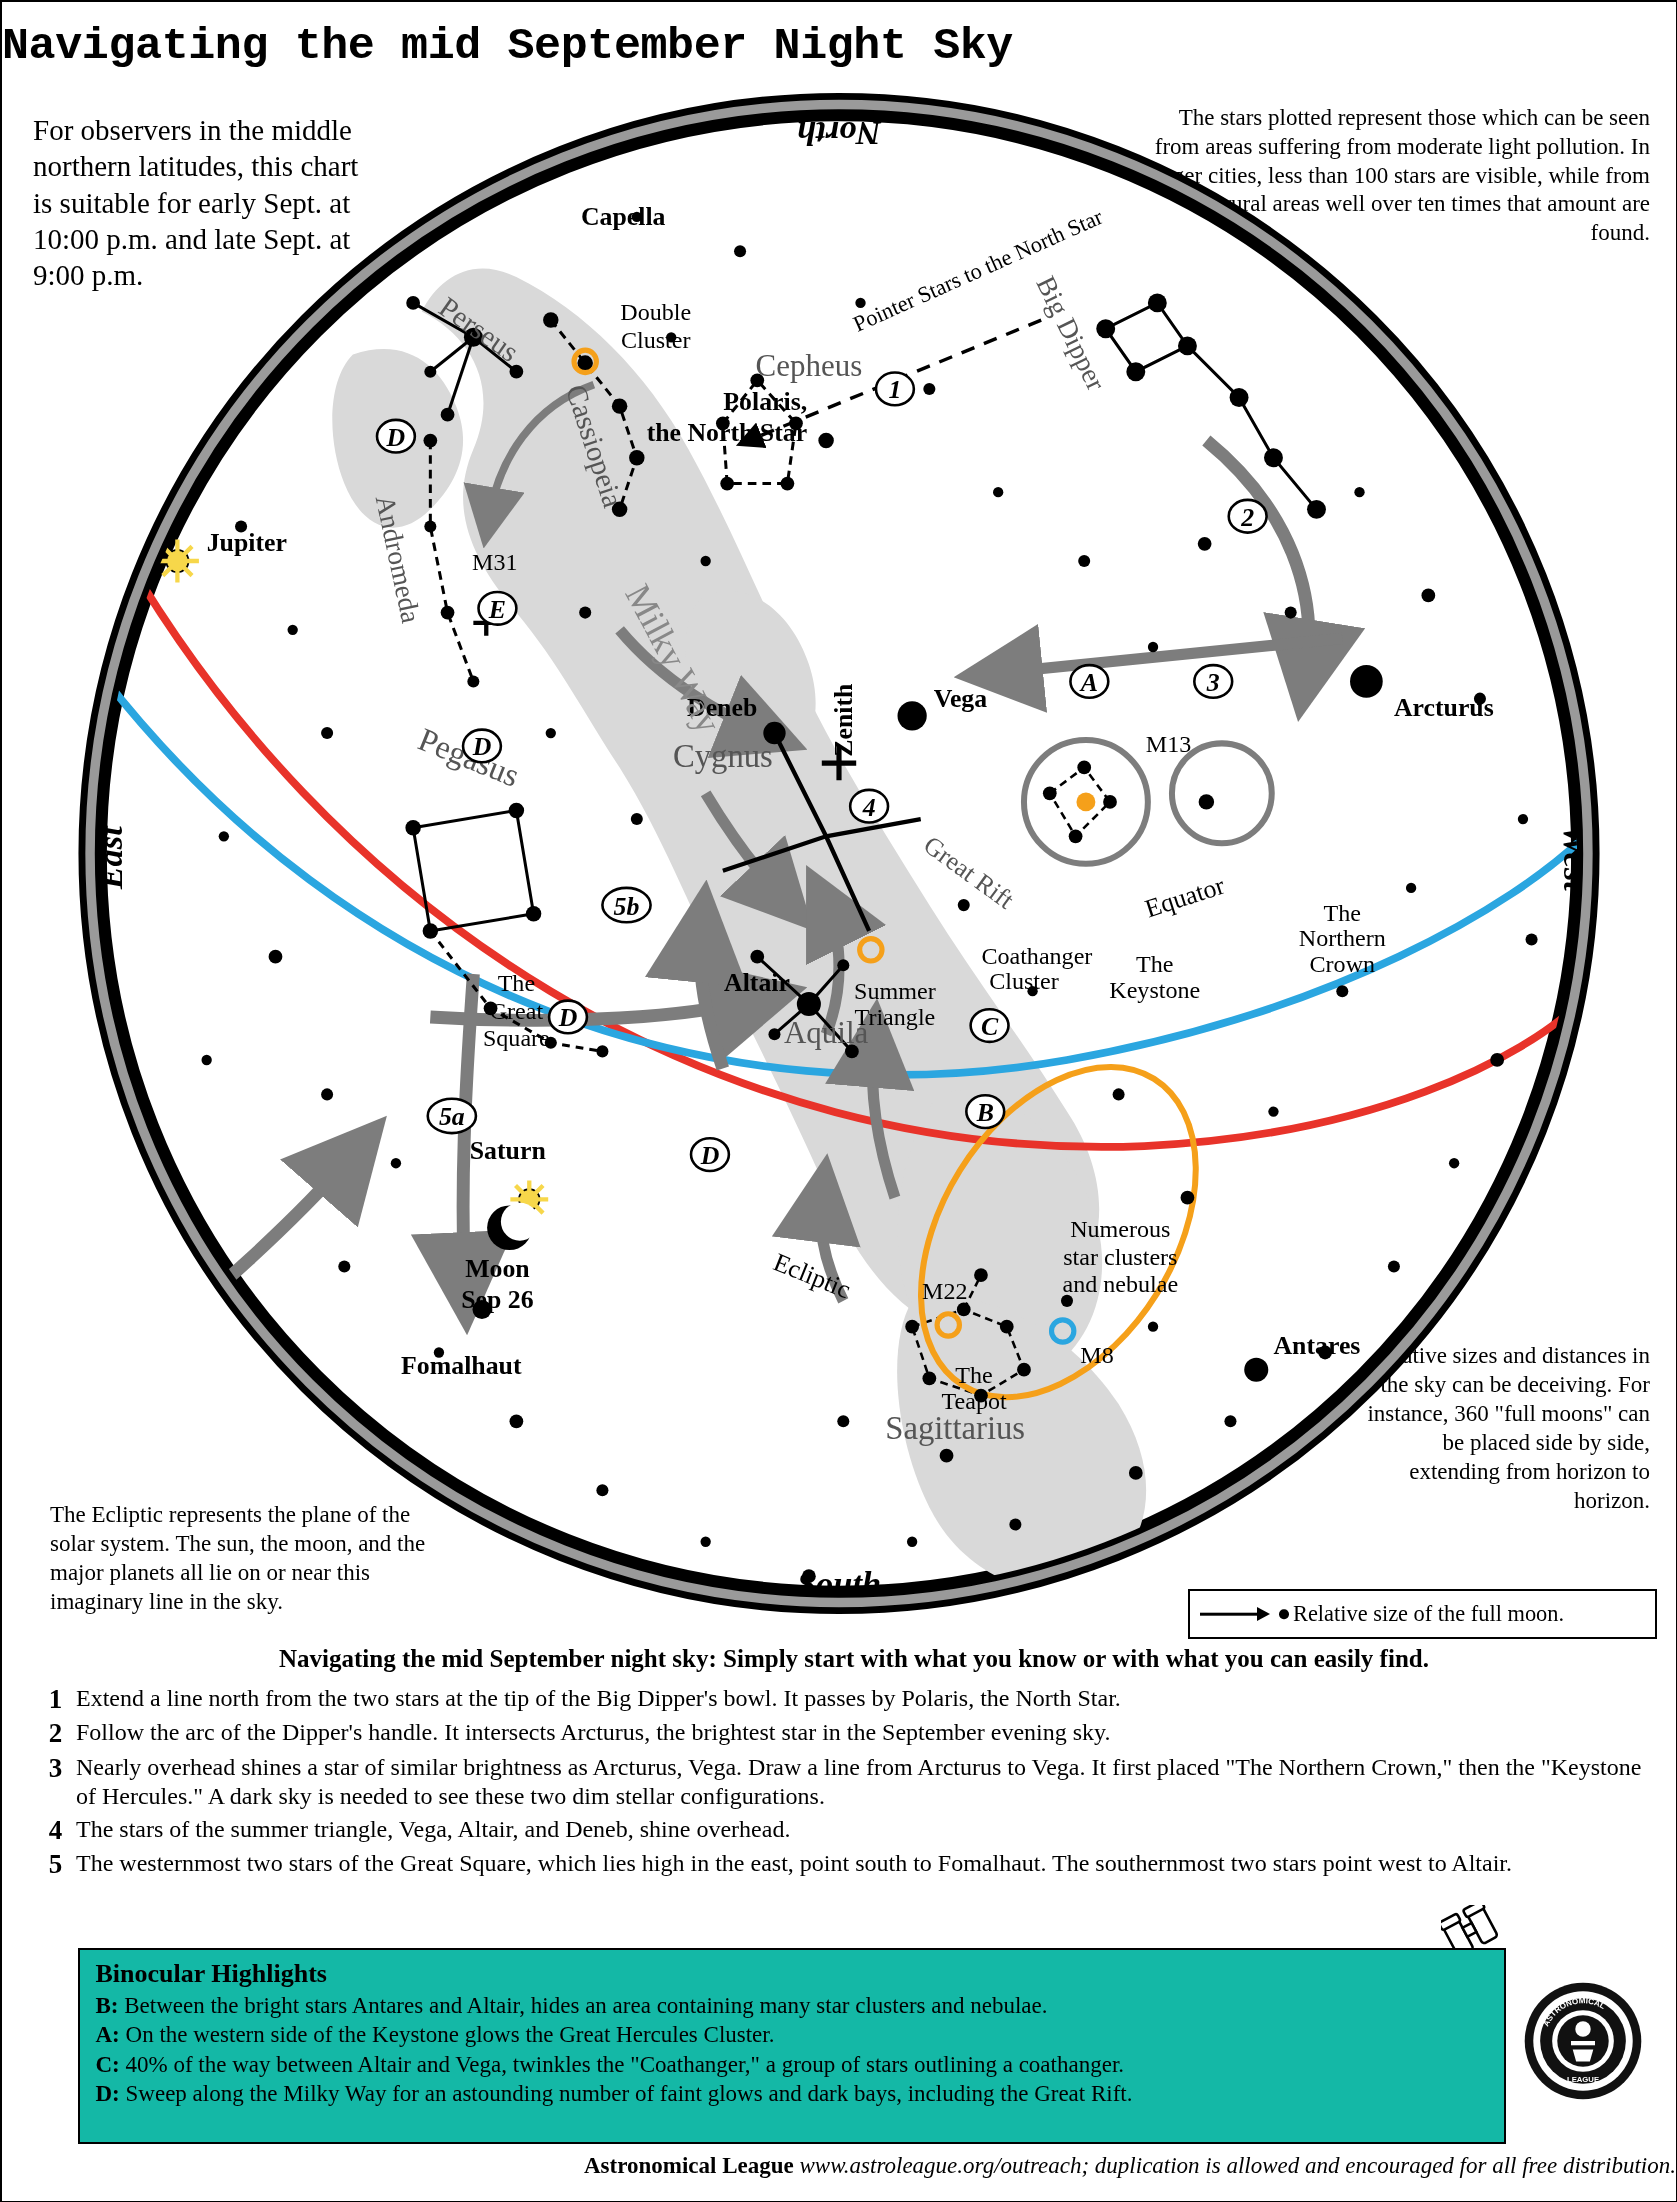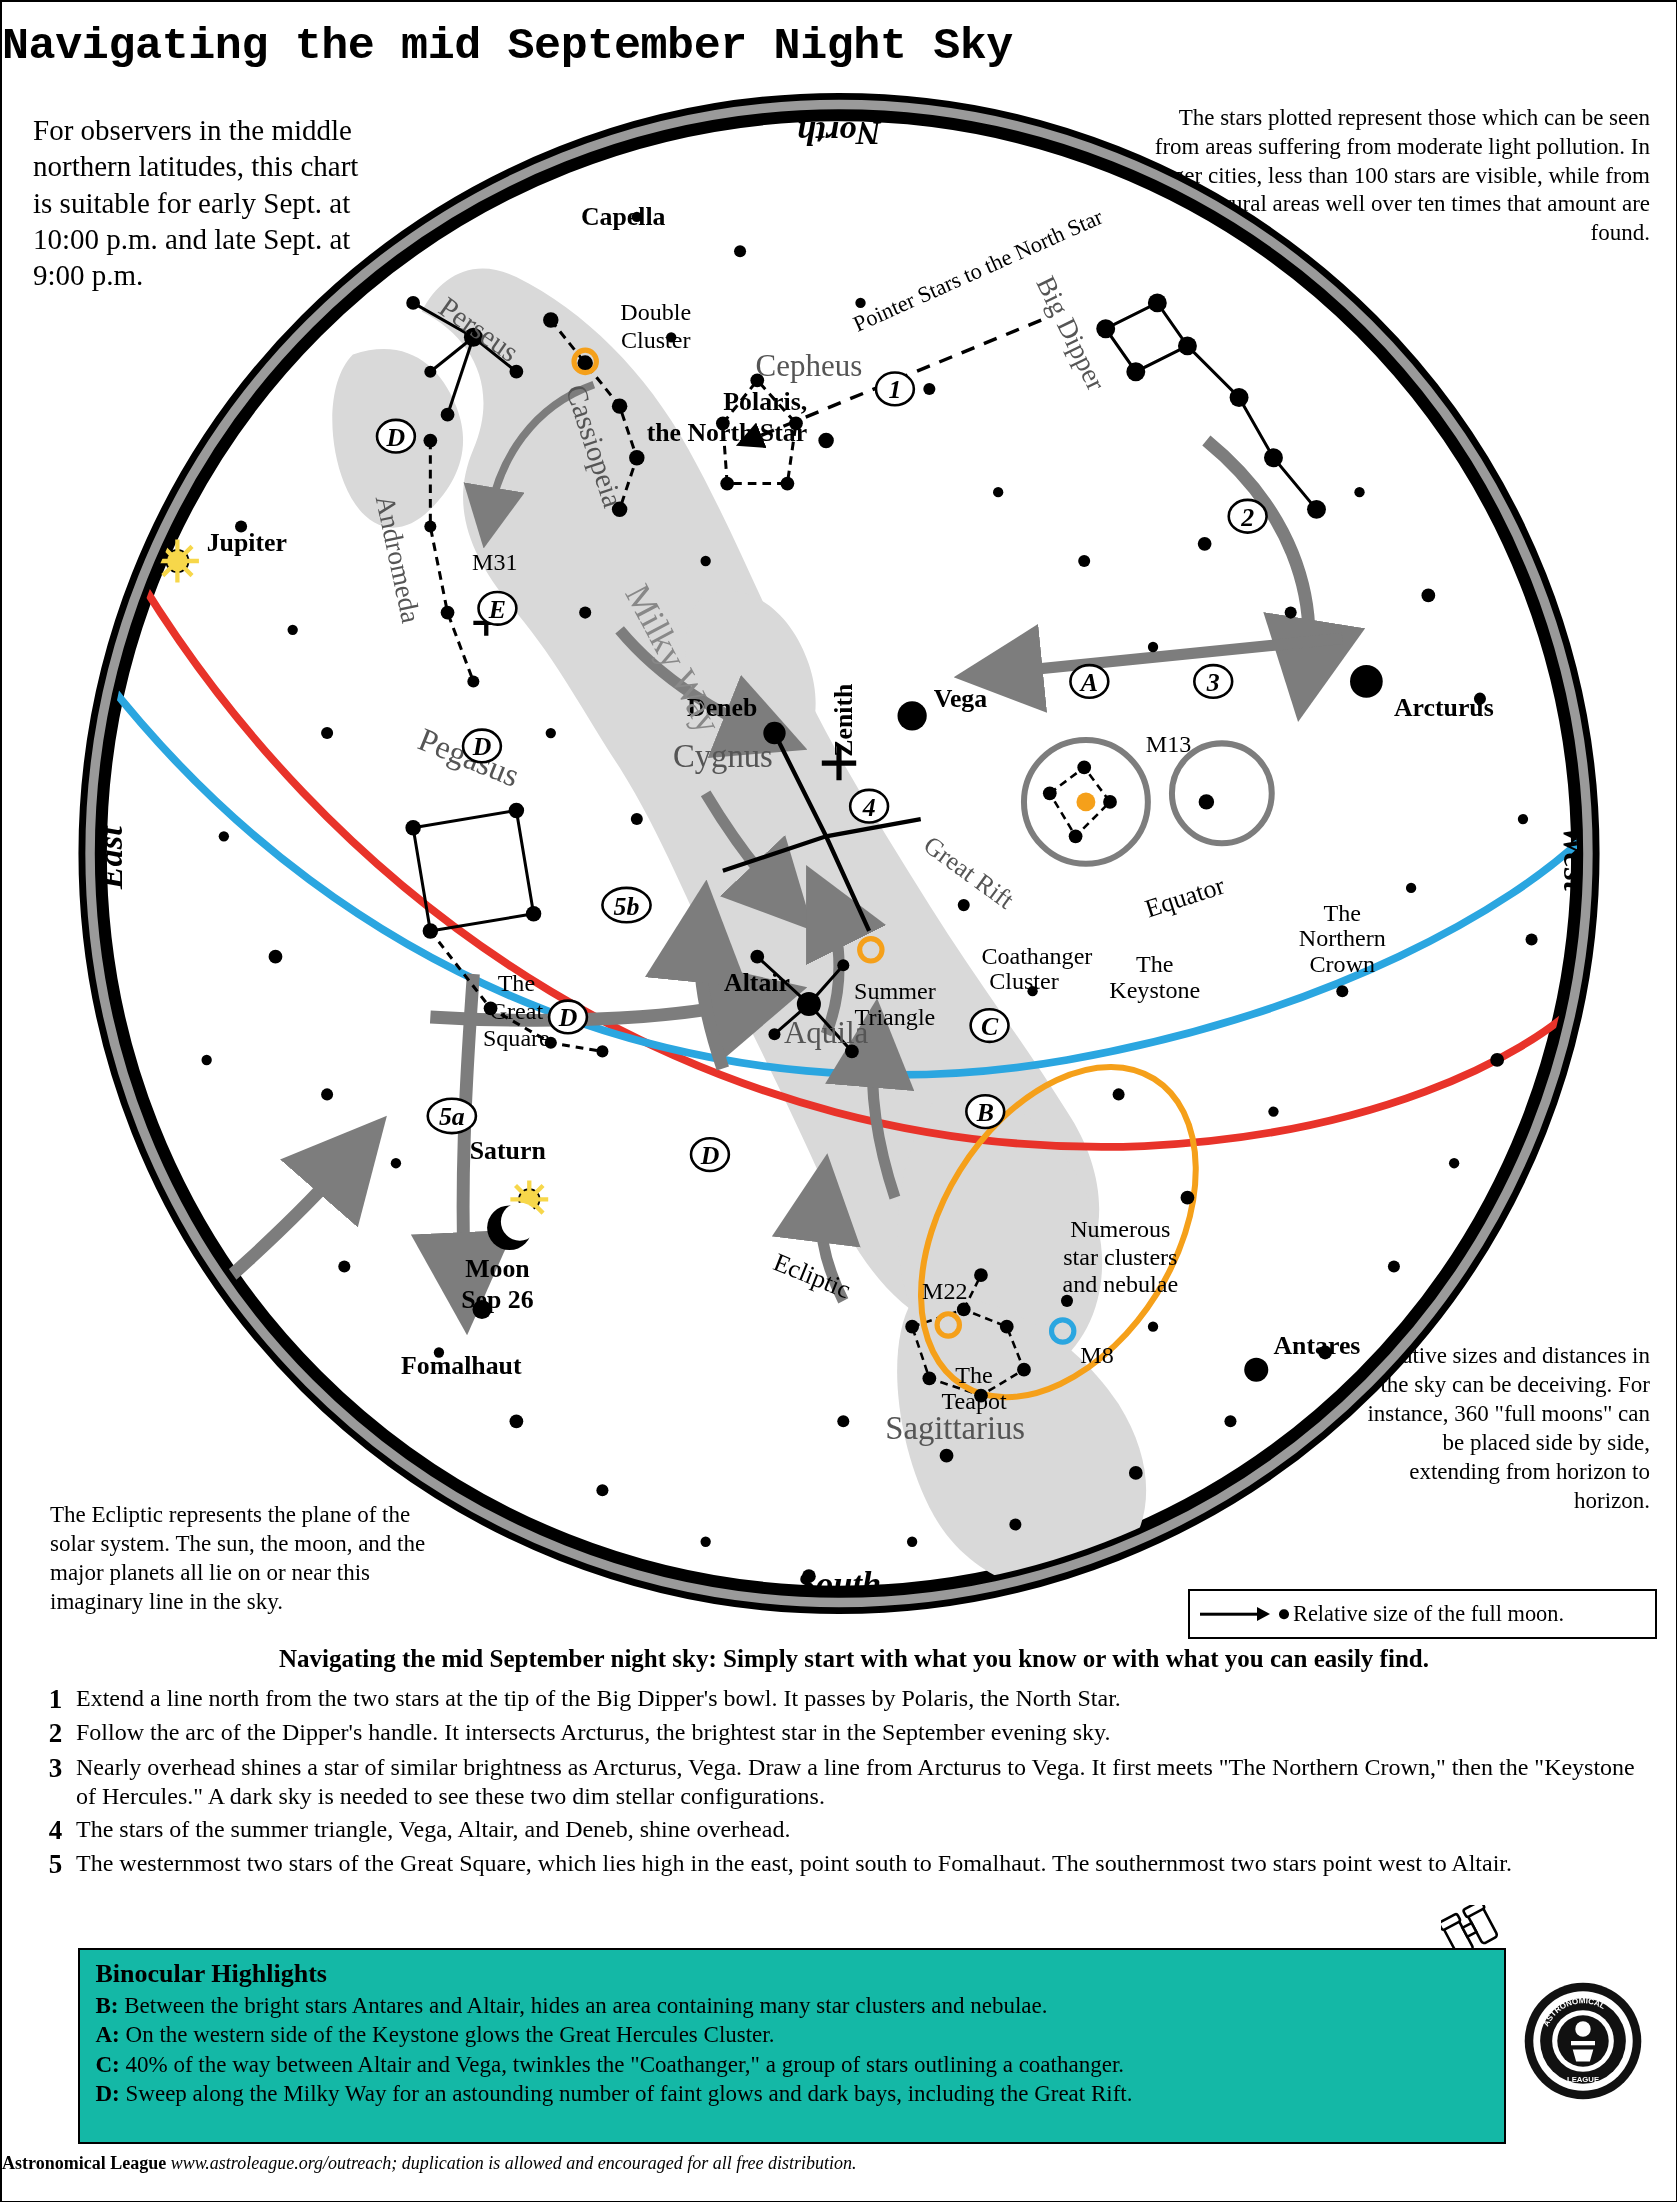--- a/index.html
+++ b/index.html
@@ -191,22 +191,22 @@
     left: 1521px;
     top: 1979px;
     width: 120px;
     height: 120px;
   }
   
   .footer {
     position: absolute;
     left: 0; right: 0;
     top: 2151px;
-    text-align: left;
-    font-size: 18px;
+    text-align: right;
+    font-size: 23px;
   }
   .footer b { font-weight: bold; }
   .footer i { font-style: italic; }
 </style>
 </head>
 <body>
 
 <div class="page">
 
   <div class="title">Navigating the mid September Night Sky</div>
@@ -617,21 +617,21 @@
     <div class="step">
       <div class="num">1</div>
       <div class="txt">Extend a line north from the two stars at the tip of the Big Dipper's bowl. It passes by Polaris, the North Star.</div>
     </div>
     <div class="step">
       <div class="num">2</div>
       <div class="txt">Follow the arc of the Dipper's handle. It intersects Arcturus, the brightest star in the September evening sky.</div>
     </div>
     <div class="step">
       <div class="num">3</div>
-      <div class="txt">Nearly overhead shines a star of similar brightness as Arcturus, Vega. Draw a line from Arcturus to Vega. It first meets "The Northern Crown," then the "Keystone of Hercules." A dark sky is needed to see these two dim stellar configurations.</div>
+      <div class="txt">Nearly overhead shines a star of similar brightness as Arcturus, Vega. Draw a line from Arcturus to Vega. It first placed "The Northern Crown," then the "Keystone of Hercules." A dark sky is needed to see these two dim stellar configurations.</div>
     </div>
     <div class="step">
       <div class="num">4</div>
       <div class="txt">The stars of the summer triangle, Vega, Altair, and Deneb, shine overhead.</div>
     </div>
     <div class="step">
       <div class="num">5</div>
       <div class="txt">The westernmost two stars of the Great Square, which lies high in the east, point south to Fomalhaut. The southernmost two stars point west to Altair.</div>
     </div>
   </div>

